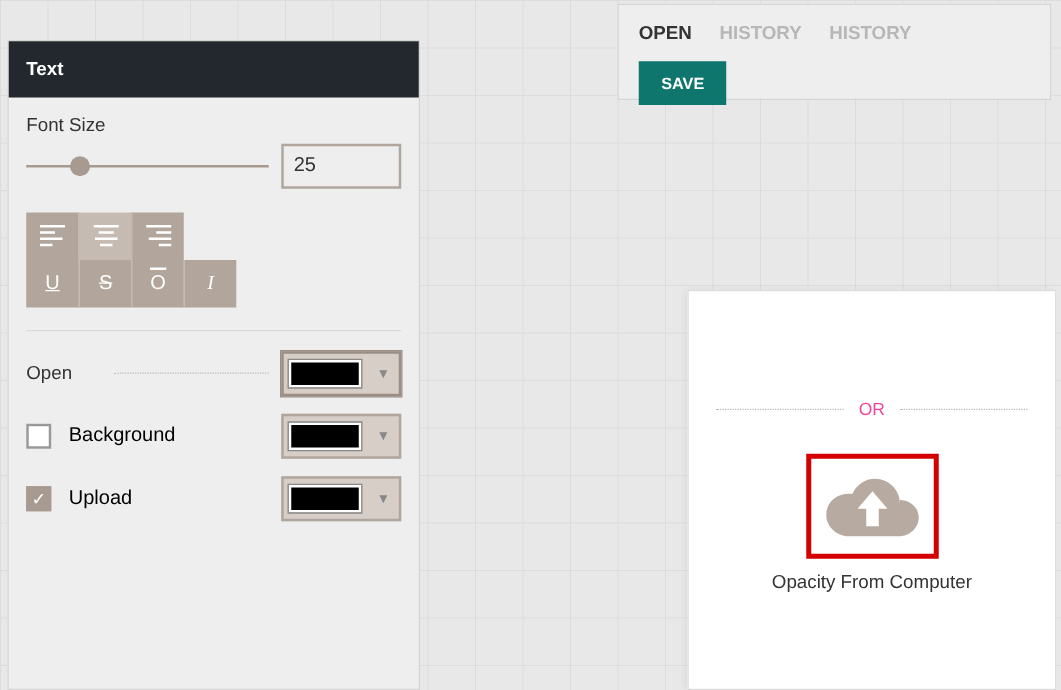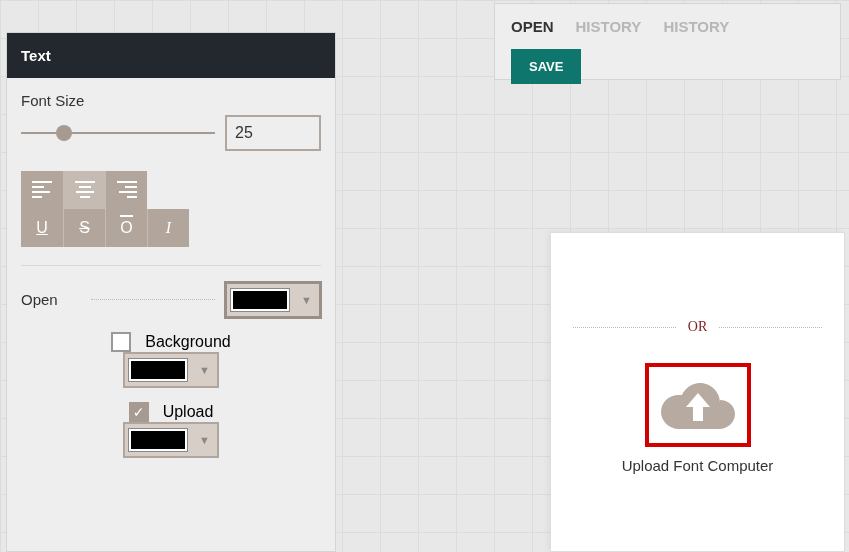--- a/index.html
+++ b/index.html
@@ -75,21 +75,21 @@
   cursor: pointer;
 }
 .color-picker.hl { border-color: #9a8f86; box-shadow: 0 0 0 1px #9a8f86; }
 .swatch {
   width: 58px; height: 22px;
   background: #000;
   border: 2px solid #fff;
   outline: 1px solid #888;
 }
 .cp-arrow { color: #888; font-size: 11px; margin-right: 3px; }
-.check-row { display: flex; align-items: center; justify-content: space-between; margin-bottom: 14px; flex-direction: column; }
+.check-row { display: flex; align-items: center; justify-content: space-between; margin-bottom: 14px; }
 .check-left { display: flex; align-items: center; gap: 14px; }
 .checkbox {
   width: 20px; height: 20px;
   border: 2px solid #999;
   background: #fff;
   display: flex; align-items: center; justify-content: center;
   cursor: pointer;
 }
 .checkbox.checked { background: #a69a91; border-color: #a69a91; color: #fff; font-size: 14px; }
 
@@ -127,21 +127,21 @@
   width: 100%;
   border: none;
   border-bottom: 1px solid #ddd;
   padding: 10px 0;
   font-size: 15px;
   color: #333;
 }
 .url-input::placeholder { color: #b5b5b5; }
 .or-row { display: flex; align-items: center; margin: 54px 0 28px 0; }
 .or-line { flex: 1; border-top: 1px dotted #bbb; }
-.or-text { padding: 0 12px; color: #7f1d1d; font-size: 14px; font-family: Liberation Serif, serif; }
+.or-text { padding: 0 12px; color: #ec4899; font-size: 14px; }
 .upload-box {
   width: 106px; height: 84px;
   border: 4px solid #d30000;
   margin: 0 auto 10px auto;
   display: flex; align-items: center; justify-content: center;
   cursor: pointer;
 }
 .cloud { width: 76px; height: 52px; position: relative; }
 .cloud svg { width: 100%; height: 100%; }
 .upload-label { text-align: center; font-size: 15px; color: #333; }
@@ -268,14 +268,14 @@
     <div class="or-line"></div>
   </div>
   <div class="upload-box">
     <div class="cloud">
       <svg viewBox="0 0 76 52">
         <path fill="#b6aaa1" d="M60 24c0-11-9-20-20-20-8 0-15 5-18 12-1 0-2 0-3 0C9 16 1 23 1 33c0 9 8 17 18 17h40c9 0 16-7 16-15 0-8-7-14-15-14 0 1 0 2 0 3z"></path>
         <path fill="#fff" d="M38 14 L50 28 L43 28 L43 42 L33 42 L33 28 L26 28 Z"></path>
       </svg>
     </div>
   </div>
-  <div class="upload-label">Upload Font Computer</div>
+  <div class="upload-label">Opacity From Computer</div>
 </div>
 
 </body></html>

